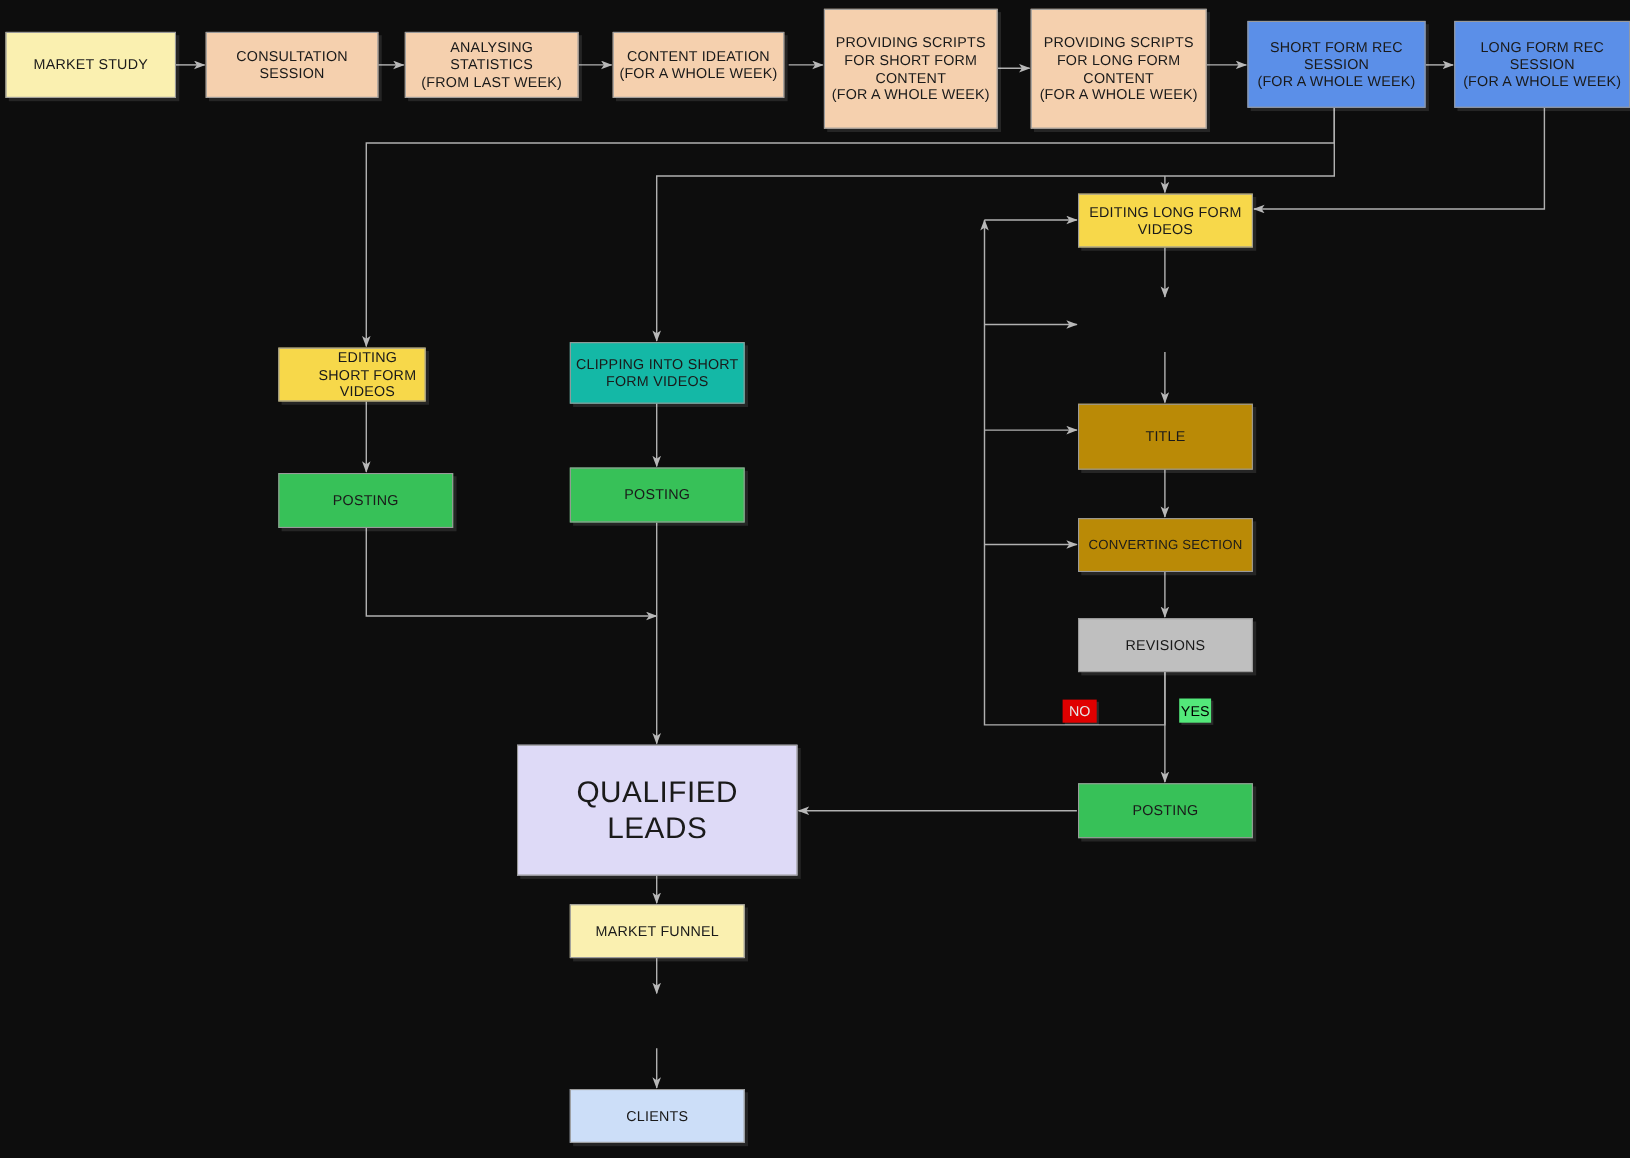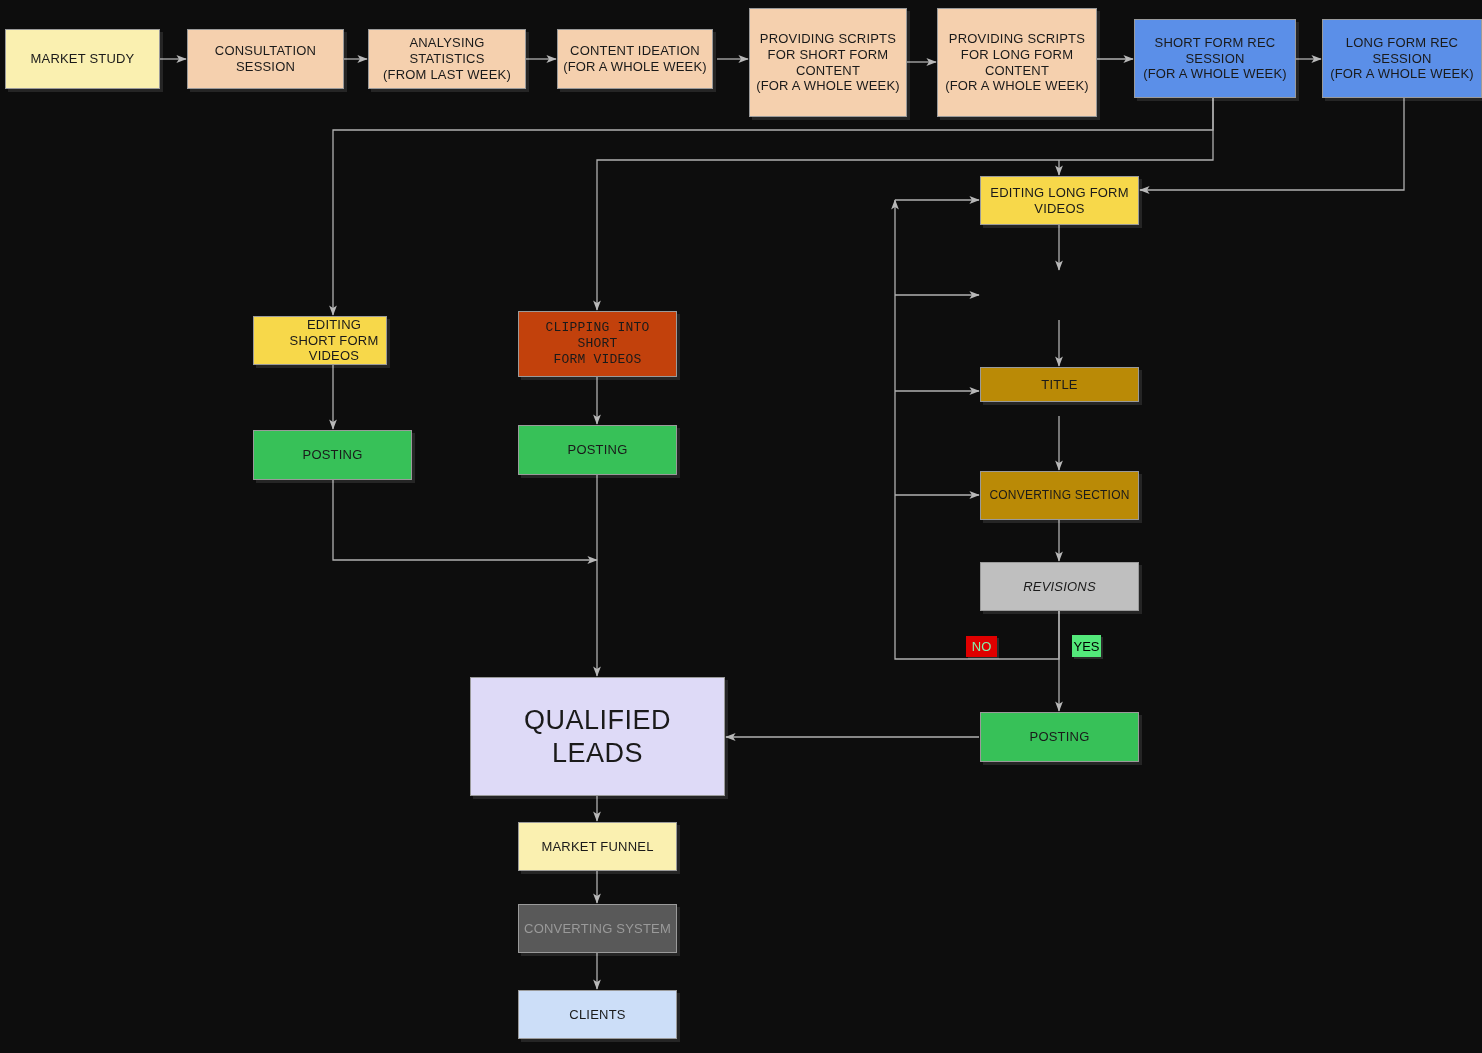--- a/index.html
+++ b/index.html
@@ -138,44 +138,43 @@
 SESSION
 (FOR A WHOLE WEEK)</div>
 
   <div class="node" style="left:1322px;top:19px;width:160px;height:79px;background:#5b8fe8;">LONG FORM REC
 SESSION
 (FOR A WHOLE WEEK)</div>
 
   <div class="node" style="left:253px;top:316px;width:134px;height:49px;background:#f7d84a;padding-left:32px;">EDITING SHORT FORM
 VIDEOS</div>
 
-  <div class="node" style="left:518px;top:311px;width:159px;height:66px;background:#c2410c;font-family:Liberation Mono, monospace;">CLIPPING INTO SHORT
+  <div class="node" style="left:518px;top:311px;width:159px;height:56px;background:#14b8a6;">CLIPPING INTO SHORT
 FORM VIDEOS</div>
 
   <div class="node" style="left:253px;top:430px;width:159px;height:50px;background:#37c158;">POSTING</div>
 
   <div class="node" style="left:518px;top:425px;width:159px;height:50px;background:#37c158;">POSTING</div>
 
   <div class="node" style="left:980px;top:176px;width:159px;height:49px;background:#f7d84a;">EDITING LONG FORM
 VIDEOS</div>
 
 
-  <div class="node" style="left:980px;top:367px;width:159px;height:35px;background:#ba8a06;">TITLE</div>
+  <div class="node" style="left:980px;top:367px;width:159px;height:60px;background:#ba8a06;">TITLE</div>
 
   <div class="node small" style="left:980px;top:471px;width:159px;height:49px;background:#ba8a06;">CONVERTING SECTION</div>
 
-  <div class="node" style="left:980px;top:562px;width:159px;height:49px;background:#bfbfbf;font-style:italic;">REVISIONS</div>
+  <div class="node" style="left:980px;top:562px;width:159px;height:49px;background:#bfbfbf;">REVISIONS</div>
 
   <div class="node" style="left:980px;top:712px;width:159px;height:50px;background:#37c158;">POSTING</div>
 
   <div class="node big" style="left:470px;top:677px;width:255px;height:119px;background:#dedaf7;">QUALIFIED LEADS</div>
 
   <div class="node" style="left:518px;top:822px;width:159px;height:49px;background:#faf0b0;">MARKET FUNNEL</div>
 
-  <div class="node" style="left:518px;top:904px;width:159px;height:49px;background:#595959;color:#9a9a9a;">CONVERTING SYSTEM</div>
 
   <div class="node" style="left:518px;top:990px;width:159px;height:49px;background:#ccdef8;">CLIENTS</div>
 
-  <div class="tag" style="left:966px;top:636px;width:31px;height:21px;background:#e00000;color:#86efac;">NO</div>
+  <div class="tag" style="left:966px;top:636px;width:31px;height:21px;background:#e00000;color:#e5e5e5;">NO</div>
 
   <div class="tag" style="left:1072px;top:635px;width:29px;height:22px;background:#53e87a;color:#000;">YES</div>
 
 </div>
 
 </body></html>

